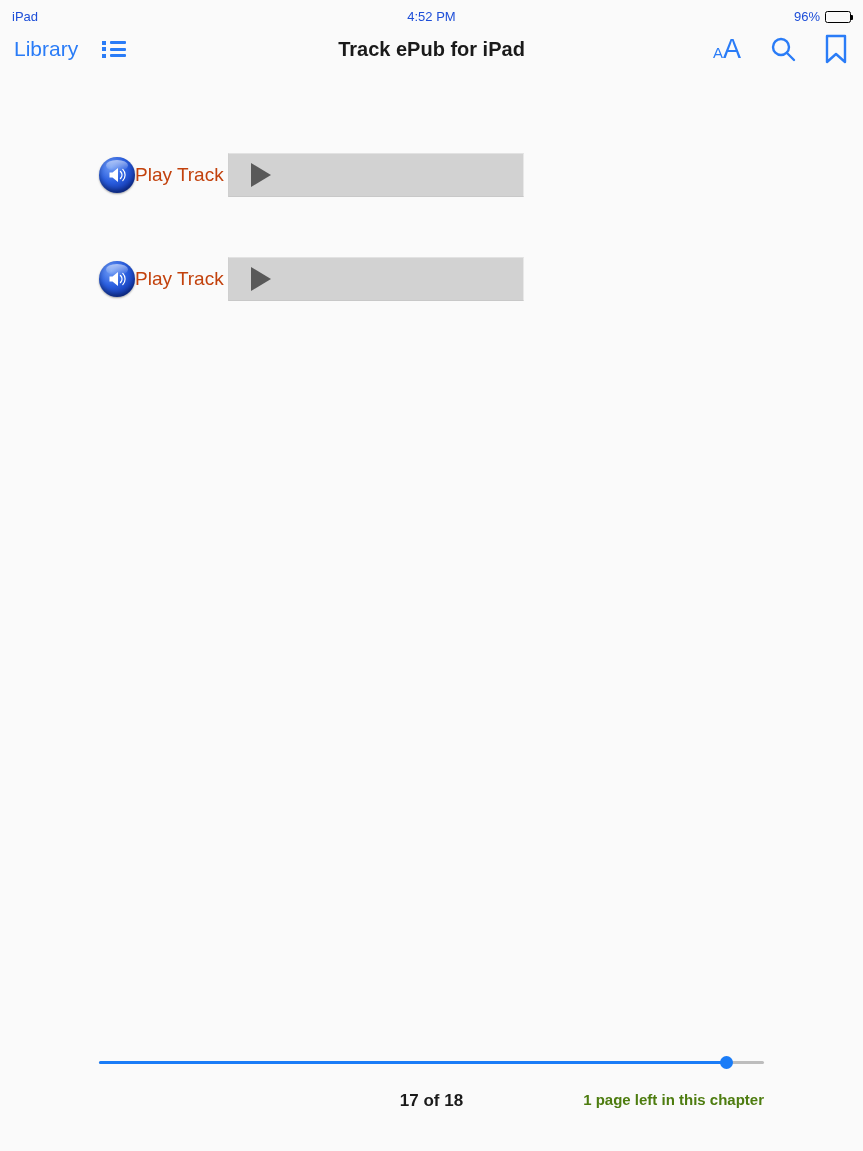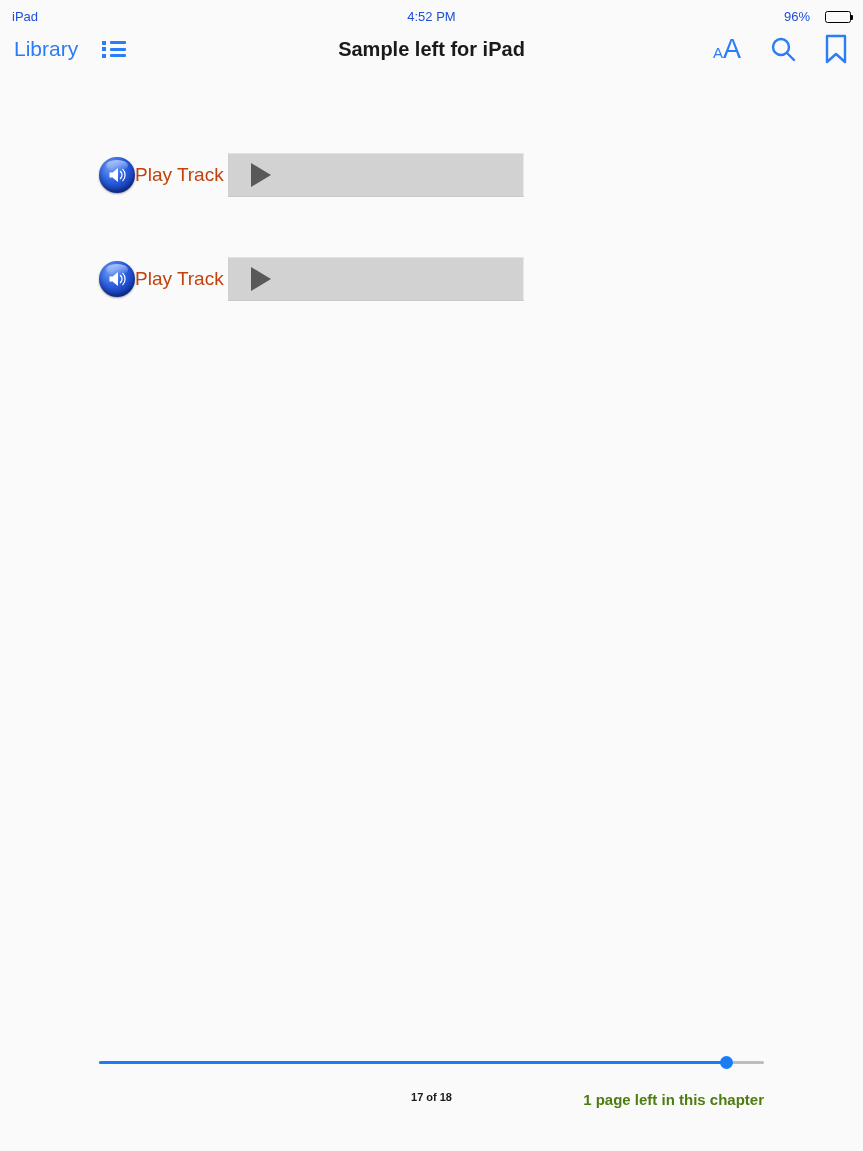--- a/index.html
+++ b/index.html
@@ -35,21 +35,21 @@
     left: 0; right: 0;
     text-align: center;
     font-weight: normal;
     font-size: 13px;
     pointer-events: none;
   }
   .status-right {
     margin-left: auto;
     display: flex;
     align-items: center;
-    gap: 15px;
+    gap: 5px;
     z-index: 2;
   }
   .battery-pct { font-size: 13px; }
   .battery {
     position: relative;
     width: 26px;
     height: 12px;
     border: 1px solid #000;
     border-radius: 2.5px;
     box-sizing: border-box;
@@ -264,21 +264,21 @@
     border-radius: 50%;
     background: #1a7cf7;
     cursor: pointer;
   }
   .page-indicator {
     position: absolute;
     top: 40px;
     left: 0;
     width: 863px;
     text-align: center;
-    font-size: 11px;
+    font-size: 17px;
     font-weight: bold;
     color: #1a1a1a;
   }
   .chapter-remaining {
     position: absolute;
     top: 40px;
     right: 99px;
     font-size: 15px;
     font-weight: bold;
     color: #4d7c0f;
@@ -311,21 +311,21 @@
         <span class="toc-bullet"></span>
         <span class="toc-line"></span>
       </span>
       <span class="toc-row">
         <span class="toc-bullet"></span>
         <span class="toc-line"></span>
       </span>
     </span>
   </div>
 
-  <div class="nav-title">Sample left for iPad</div>
+  <div class="nav-title">Track ePub for iPad</div>
 
   <div class="nav-right">
     <span class="aa-icon">
       <span class="aa-small">A</span>
       <span class="aa-large">A</span>
     </span>
     <span class="icon-btn">
       <svg width="28" height="28" viewBox="0 0 28 28" aria-hidden="true">
         <circle cx="12" cy="12" r="8" fill="none" stroke="#2a7cf7" stroke-width="2.4"></circle>
         <line x1="18" y1="18" x2="25" y2="25" stroke="#2a7cf7" stroke-width="2.4" stroke-linecap="round"></line>

